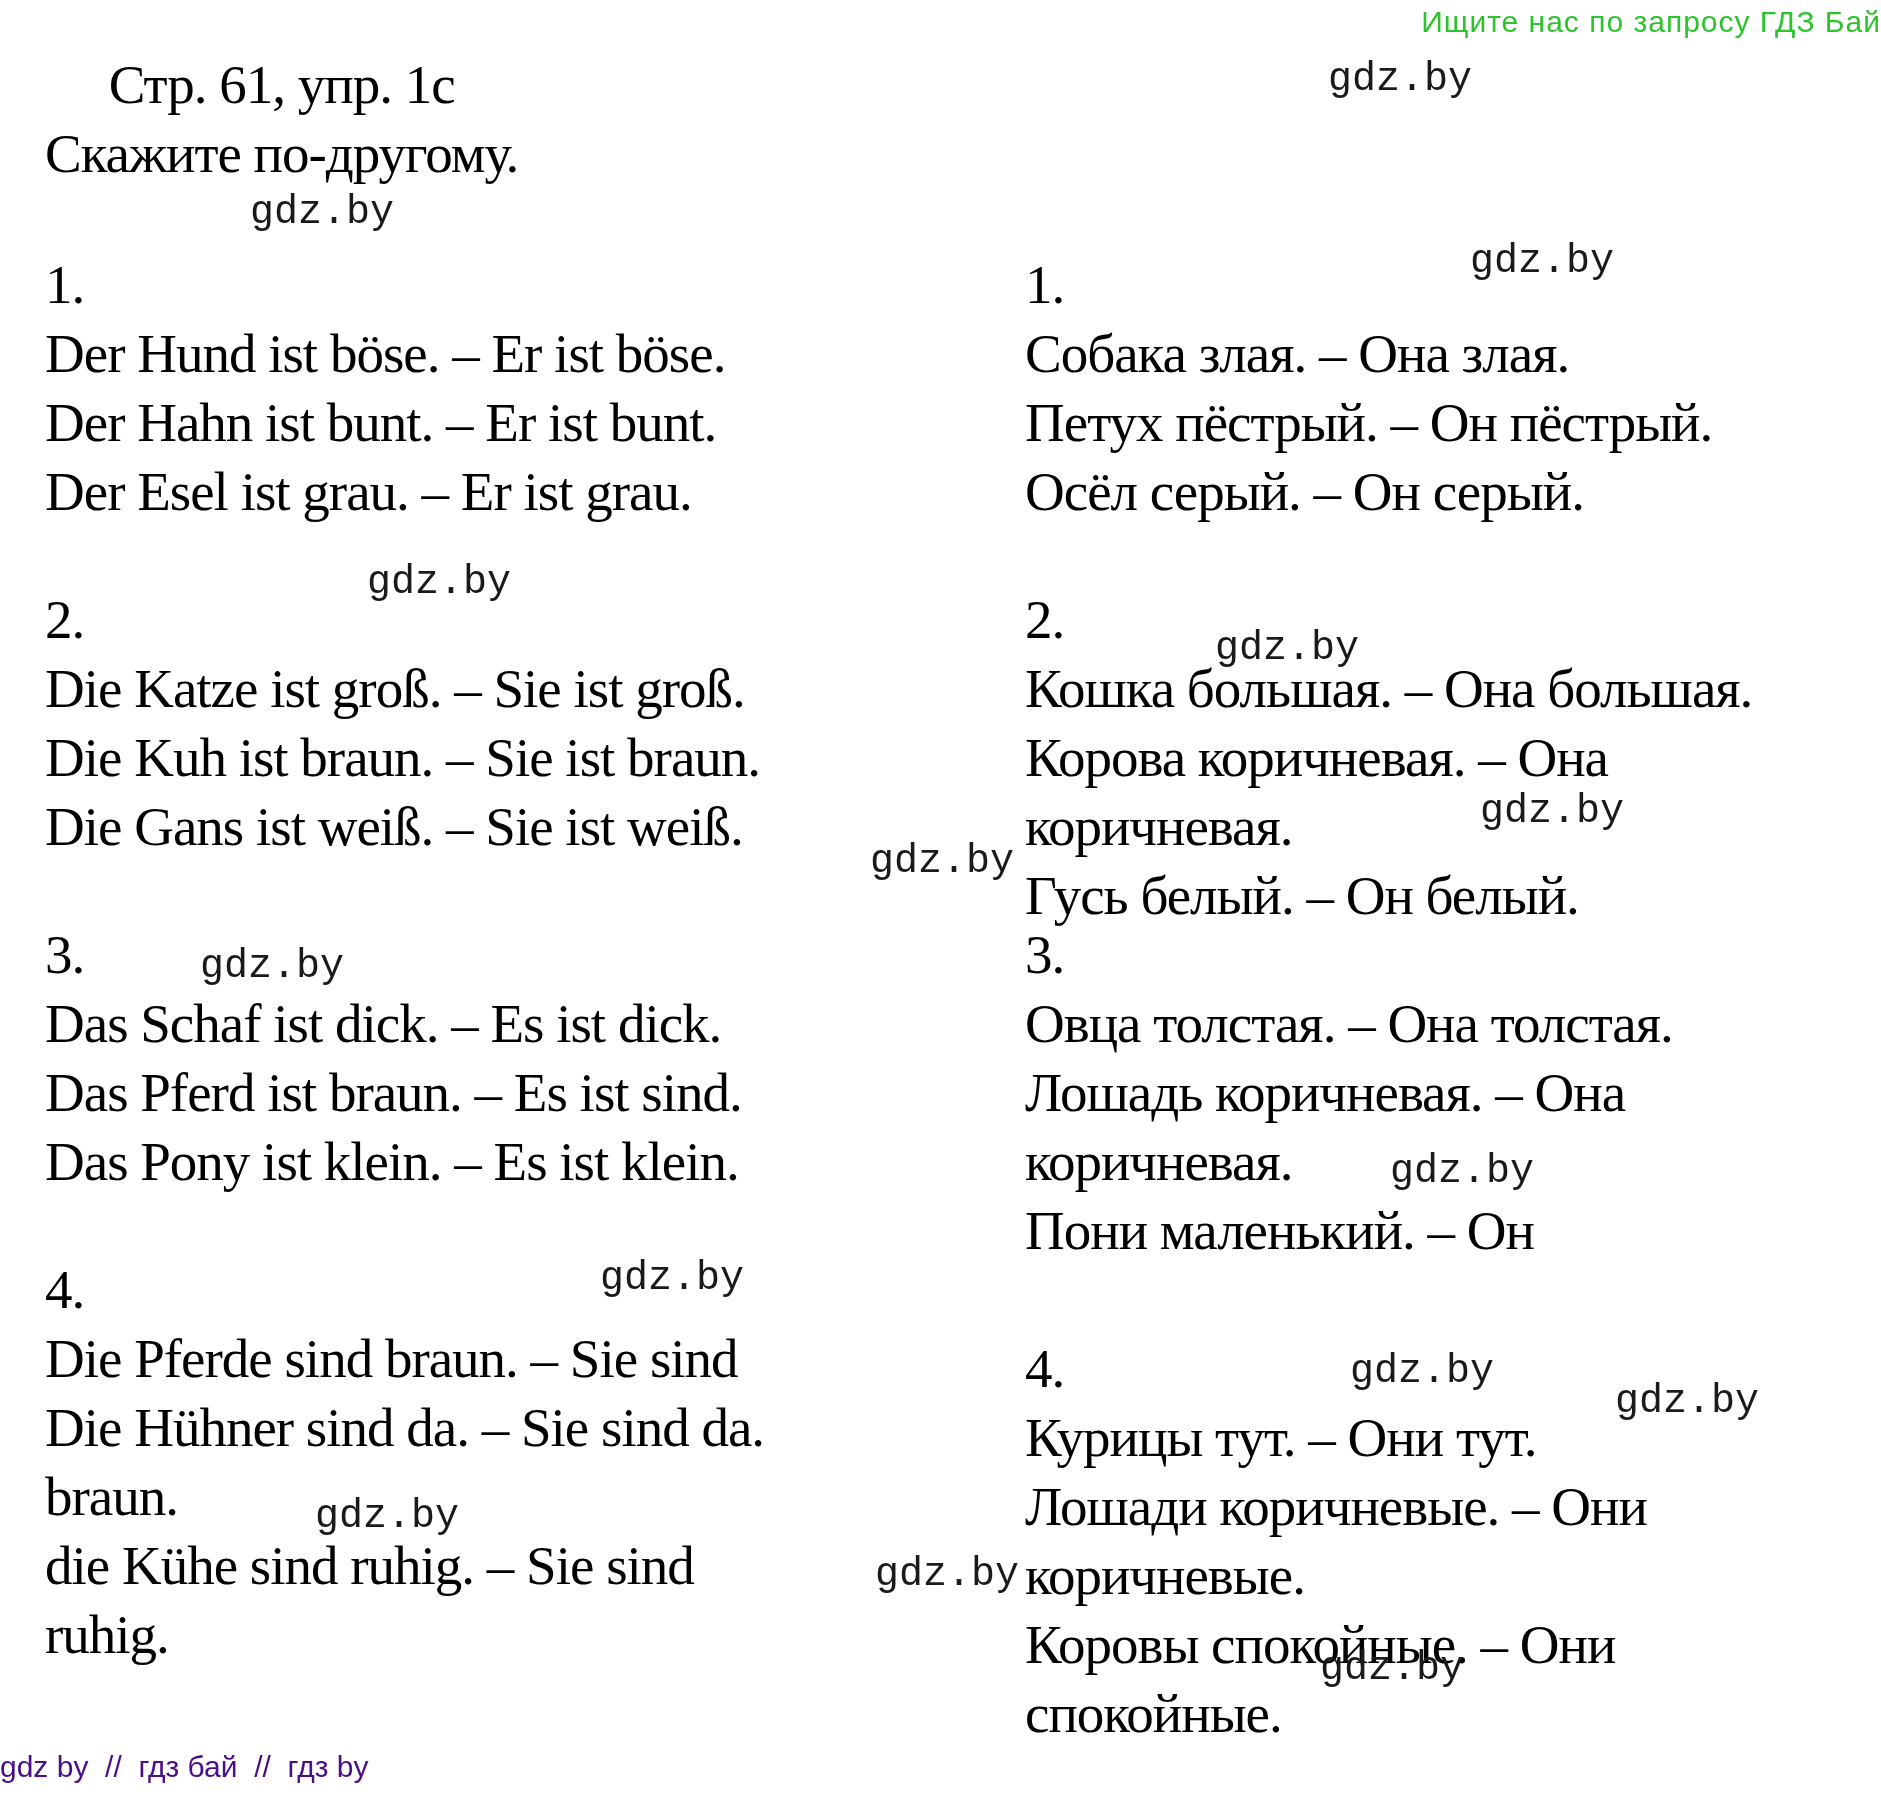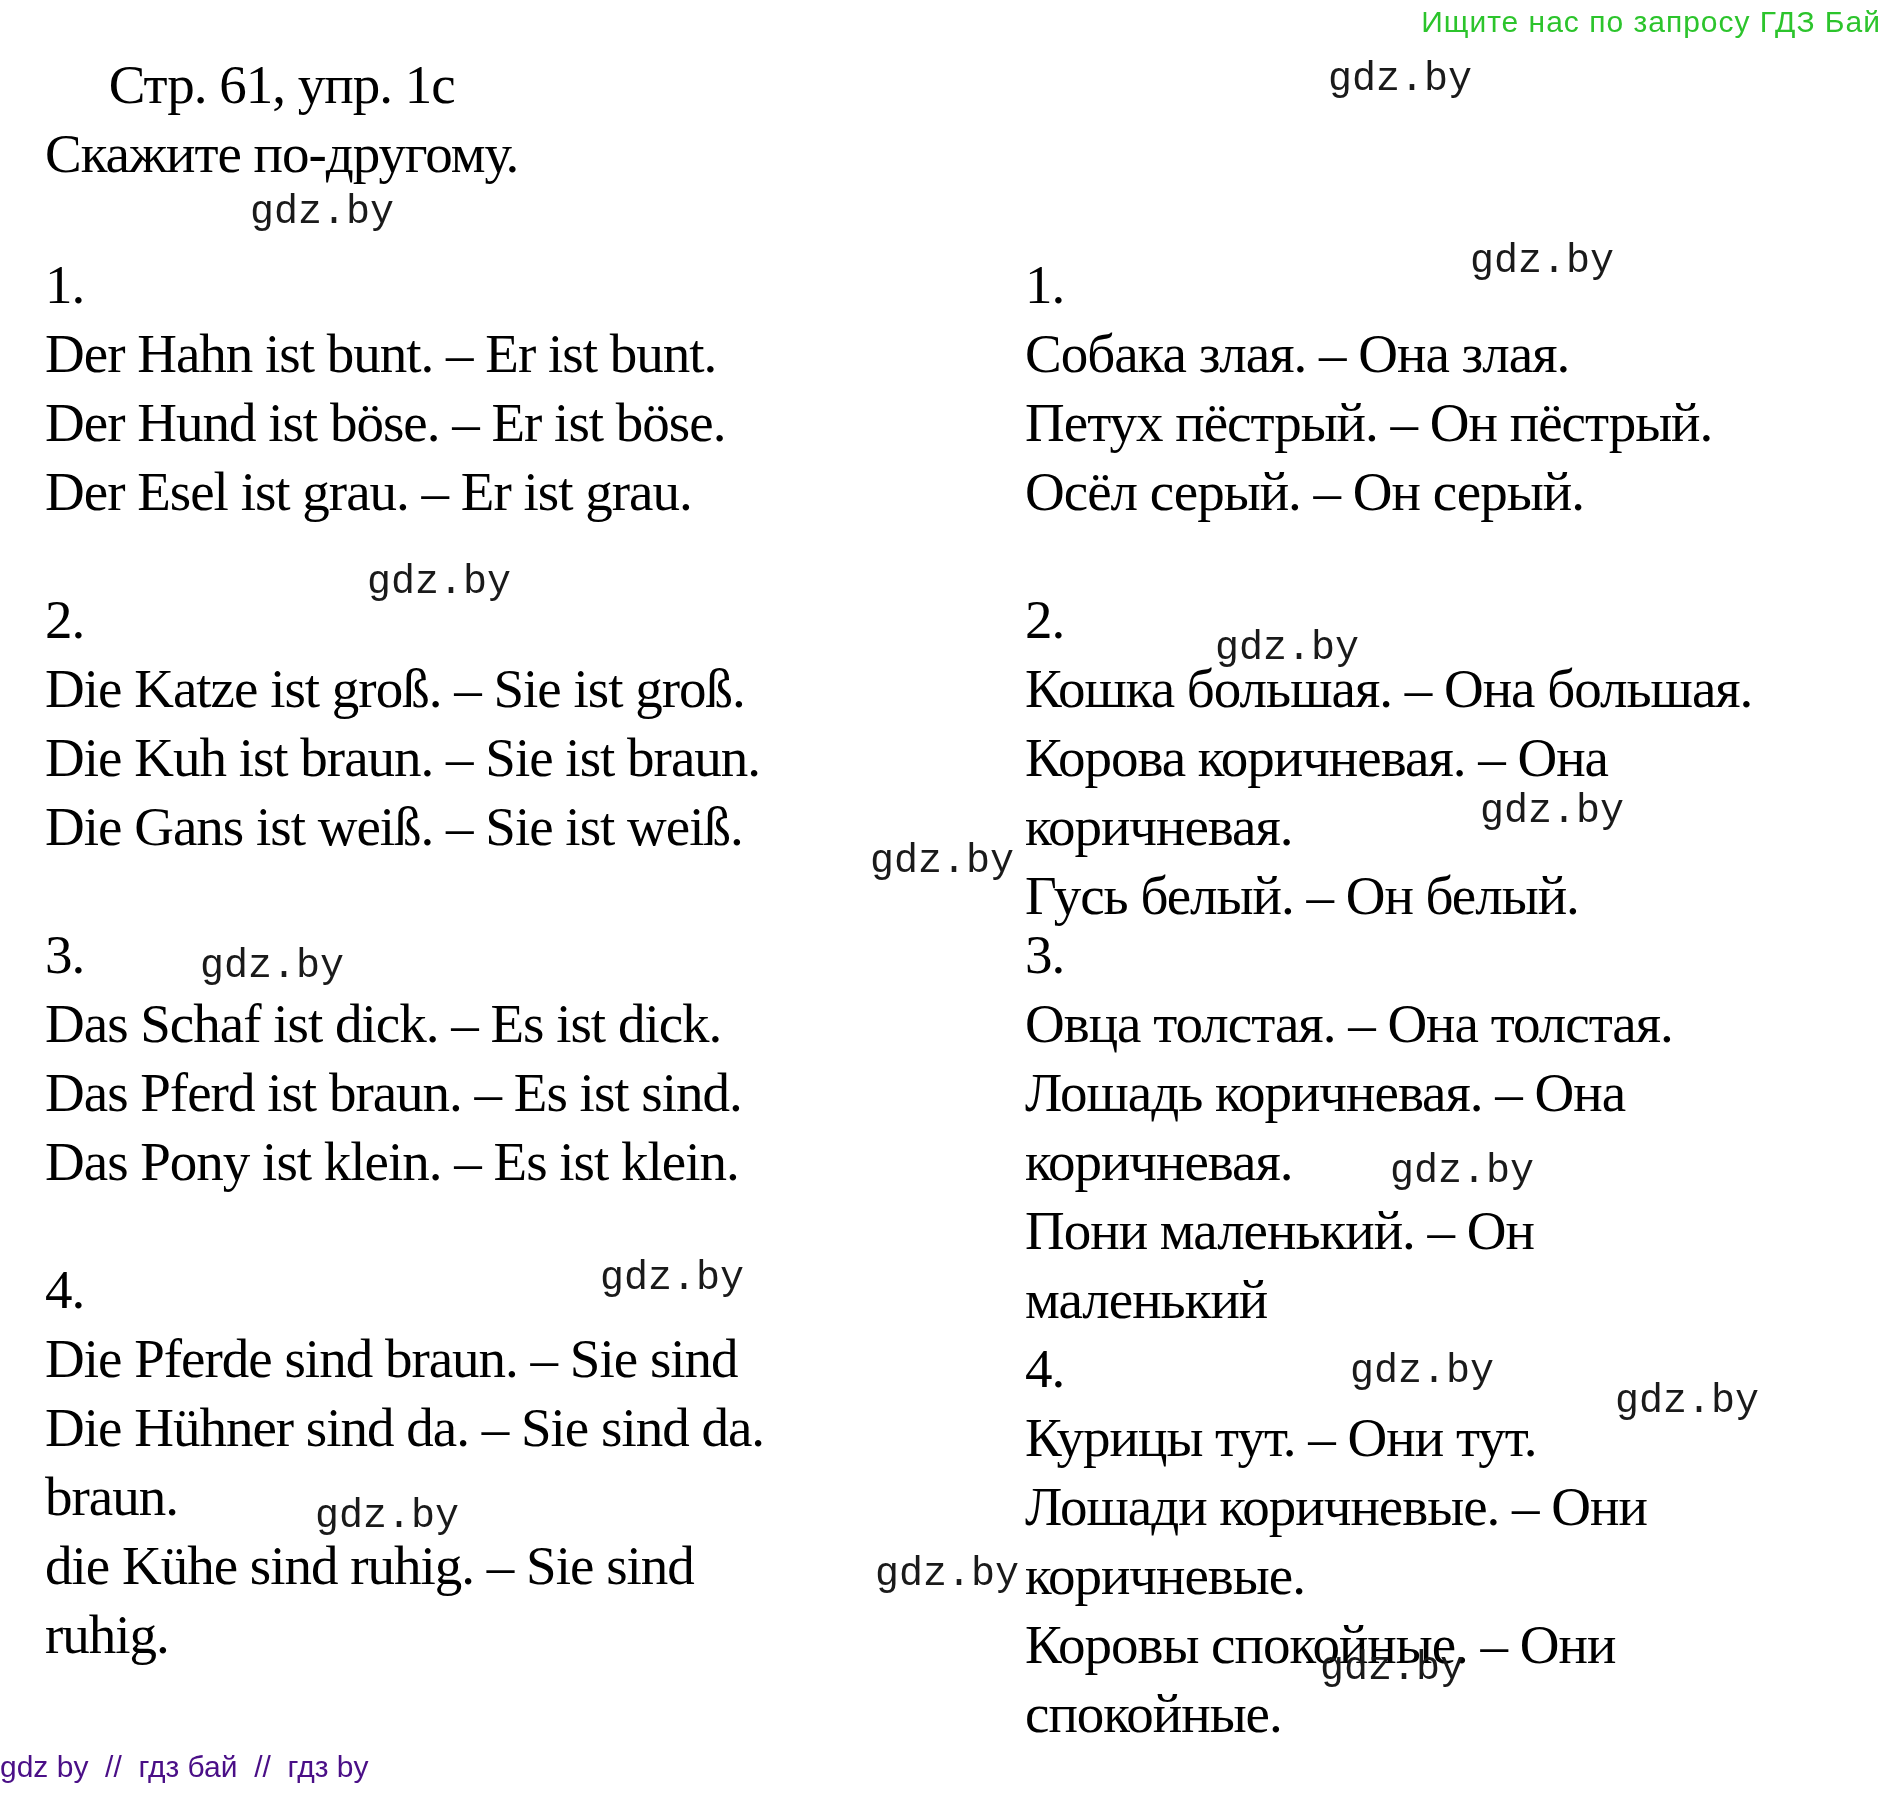--- a/index.html
+++ b/index.html
@@ -52,22 +52,22 @@
   <div class="banner" style="color: rgb(44, 196, 44);">Ищите нас по запросу ГДЗ Бай</div>
 
   <div class="header">
     <div class="line">Стр. 61, упр. 1c</div>
     <div class="line">Скажите по-другому.</div>
   </div>
 
   <div class="col col-left" id="col-left">
       <div class="section" style="top: 250px;">
         <div class="line">1.</div>
+        <div class="line">Der Hund ist böse. – Er ist böse.</div>
         <div class="line">Der Hahn ist bunt. – Er ist bunt.</div>
-        <div class="line">Der Hund ist böse. – Er ist böse.</div>
         <div class="line">Der Esel ist grau. – Er ist grau.</div>
       </div>
       <div class="section" style="top: 585px;">
         <div class="line">2.</div>
         <div class="line">Die Katze ist groß. – Sie ist groß.</div>
         <div class="line">Die Kuh ist braun. – Sie ist braun.</div>
         <div class="line">Die Gans ist weiß. – Sie ist weiß.</div>
       </div>
       <div class="section" style="top: 920px;">
         <div class="line">3.</div>
@@ -97,21 +97,20 @@
         <div class="line">Корова коричневая. – Она</div>
         <div class="line">коричневая.</div>
         <div class="line">Гусь белый. – Он белый.</div>
       </div>
       <div class="section" style="top: 920px;">
         <div class="line">3.</div>
         <div class="line">Овца толстая. – Она толстая.</div>
         <div class="line">Лошадь коричневая. – Она</div>
         <div class="line">коричневая.</div>
         <div class="line">Пони маленький. – Он</div>
-        <div class="line">маленький</div>
       </div>
       <div class="section" style="top: 1334px;">
         <div class="line">4.</div>
         <div class="line">Курицы тут. – Они тут.</div>
         <div class="line">Лошади коричневые. – Они</div>
         <div class="line">коричневые.</div>
         <div class="line">Коровы спокойные. – Они</div>
         <div class="line">спокойные.</div>
       </div>
     </div>

